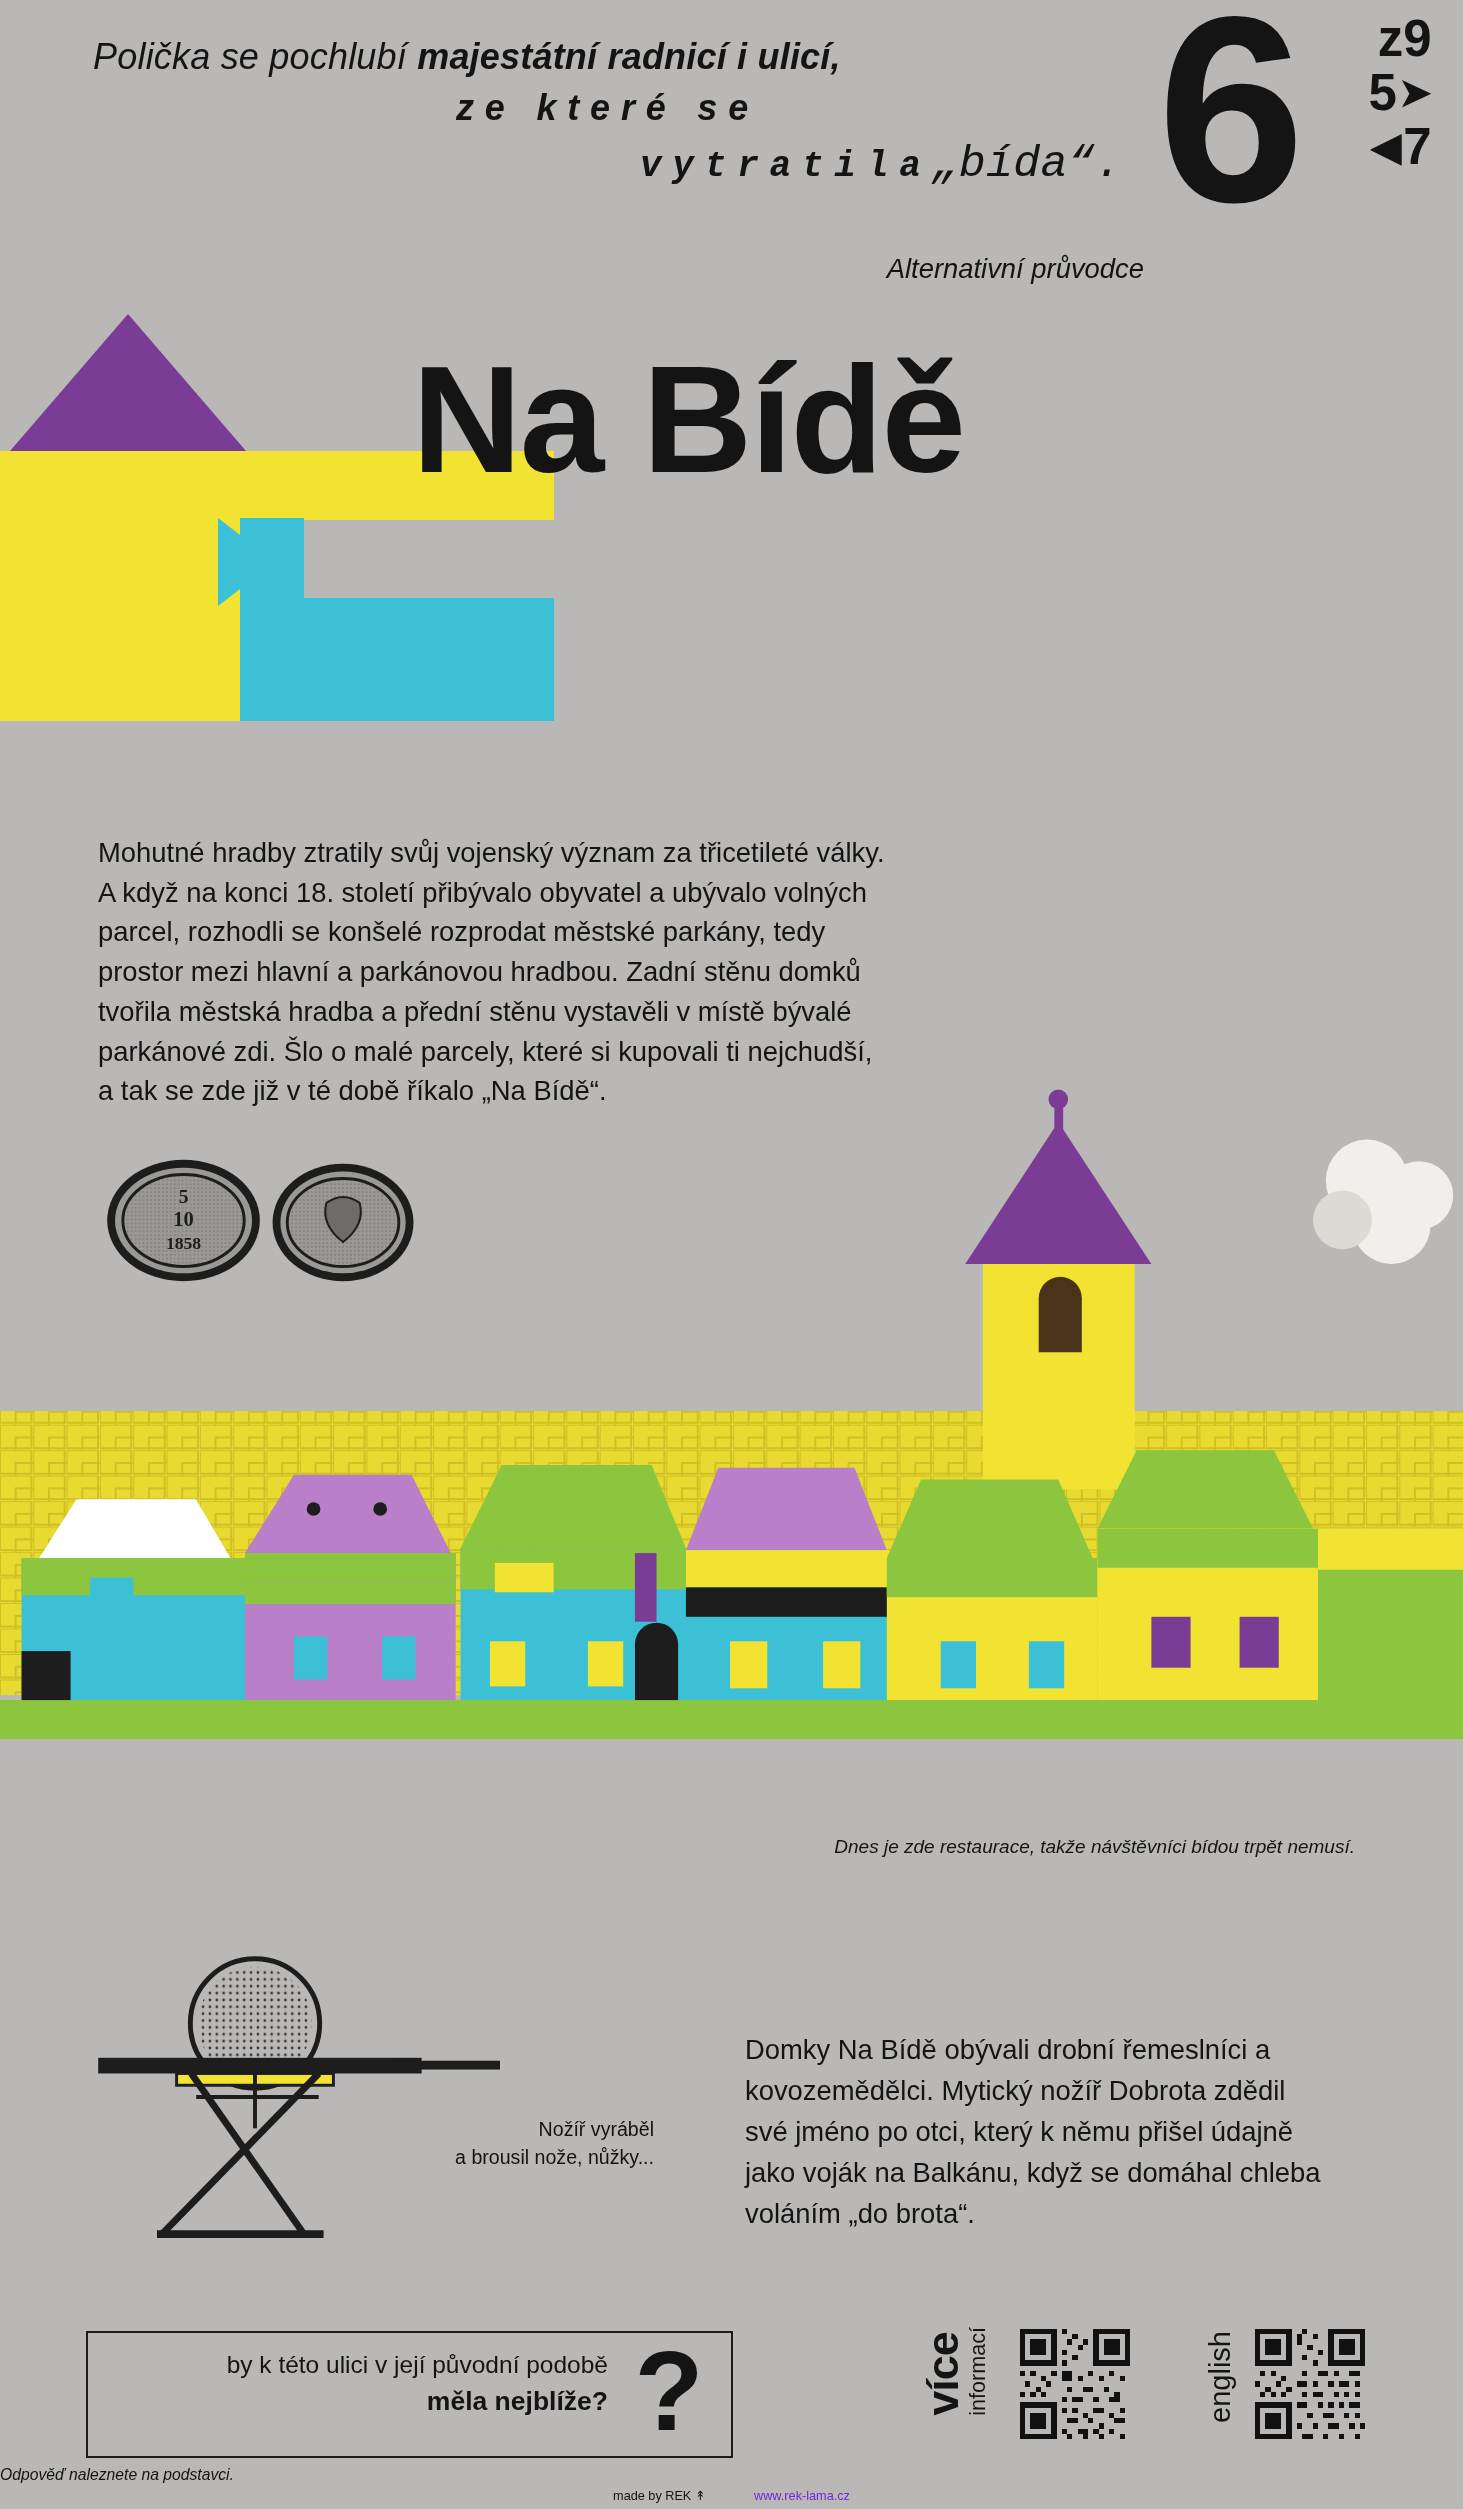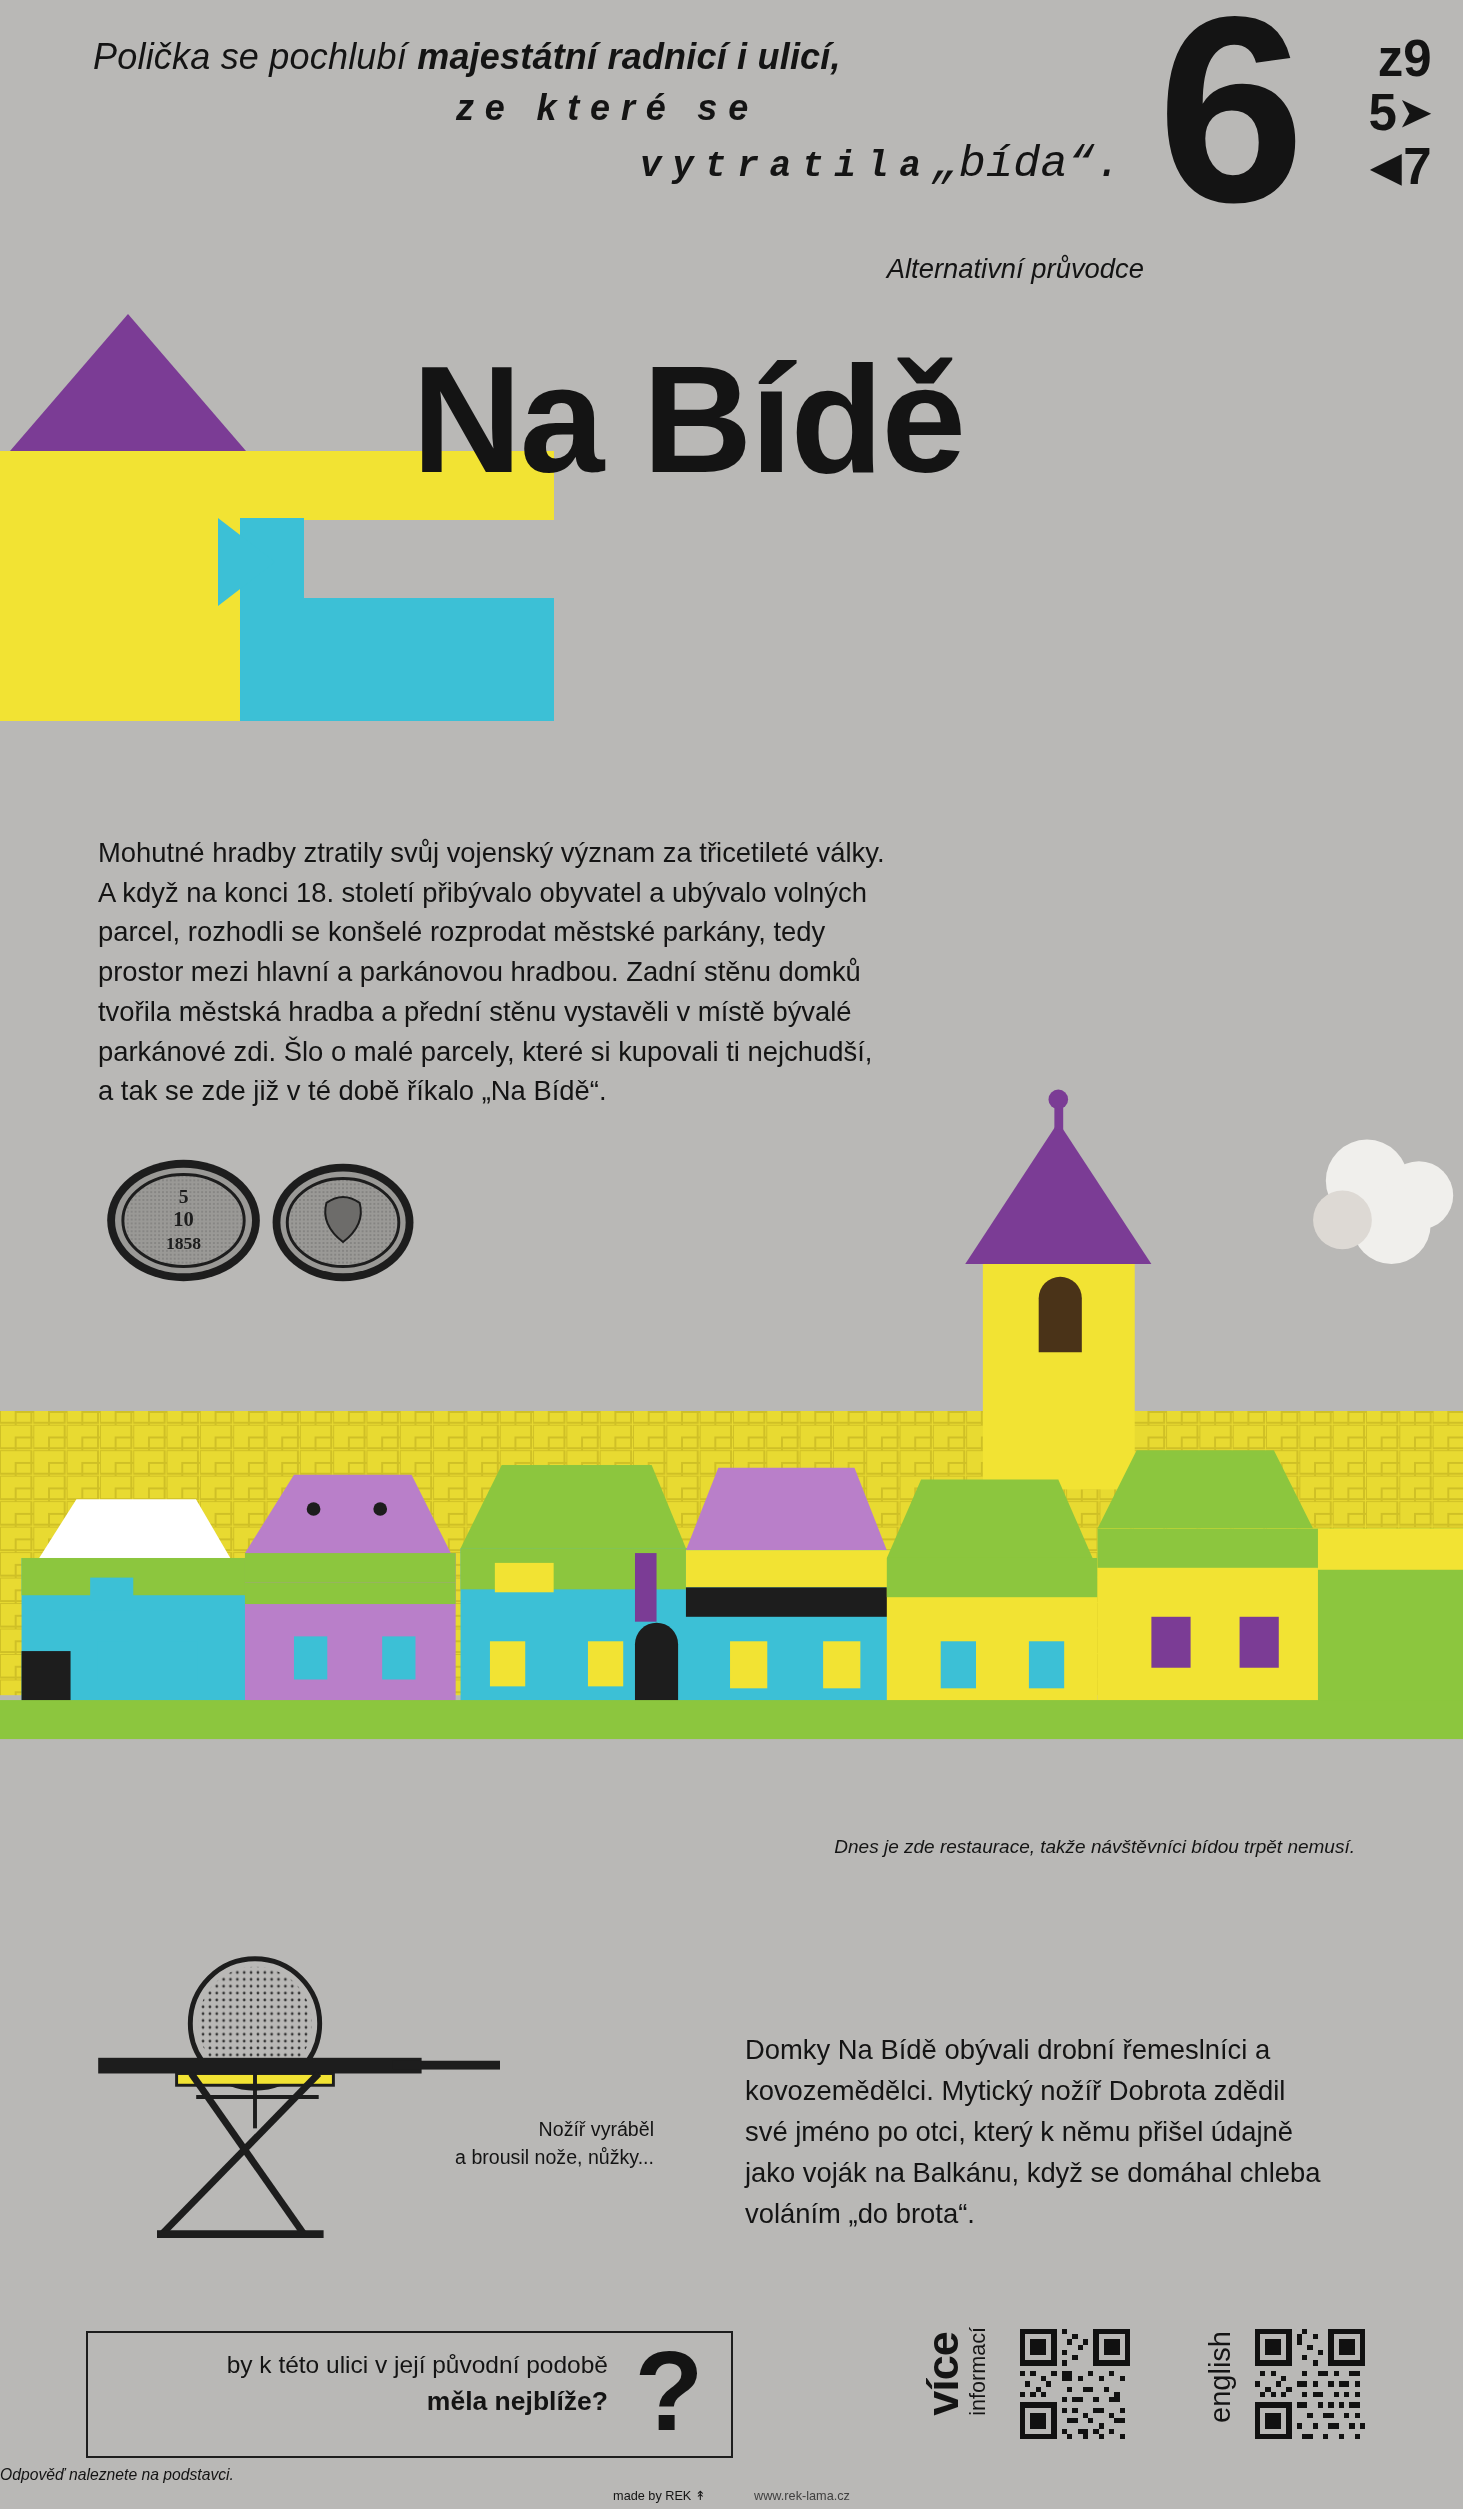--- a/index.html
+++ b/index.html
@@ -74,21 +74,21 @@
   .routes {
     position: absolute;
     right: 9.8px;
     top: 11.8px;
     width: 118px;
     font-size: 51px;
     font-weight: bold;
     line-height: 1.06;
   }
   .routes div { display: flex; align-items: center; justify-content: flex-end; gap: 2px; }
-  .routes .r1 { justify-content: flex-end; margin-top: 20px; }
+  .routes .r1 { justify-content: flex-end; }
   .routes .arrow { font-size: 39px; line-height: 1; }
 
   
   .titlearea { position: absolute; left: 0; top: 314px; width: 1350px; height: 412px; }
 
   .house-roof {
     position: absolute;
     left: 9.8px; top: 0px;
     width: 0; height: 0;
     border-left: 118px solid transparent;
@@ -225,21 +225,21 @@
     font-size: 15.7px;
     font-style: italic;
   }
   .credit {
     position: absolute;
     left: 0; right: 0;
     bottom: 5.9px;
     text-align: center;
     font-size: 12.7px;
   }
-  .credit .url { text-decoration: none; color: #404040; margin-left: 45px; }
+  .credit .url { text-decoration: none; color: #6d28d9; margin-left: 45px; }
 
   
   .qr-area { position: absolute; left: 912px; top: 2323px; width: 510px; height: 157px; }
   .vlabel {
     writing-mode: vertical-rl;
     transform: rotate(180deg);
     line-height: 1;
   }
   .vice {
     position: absolute;

